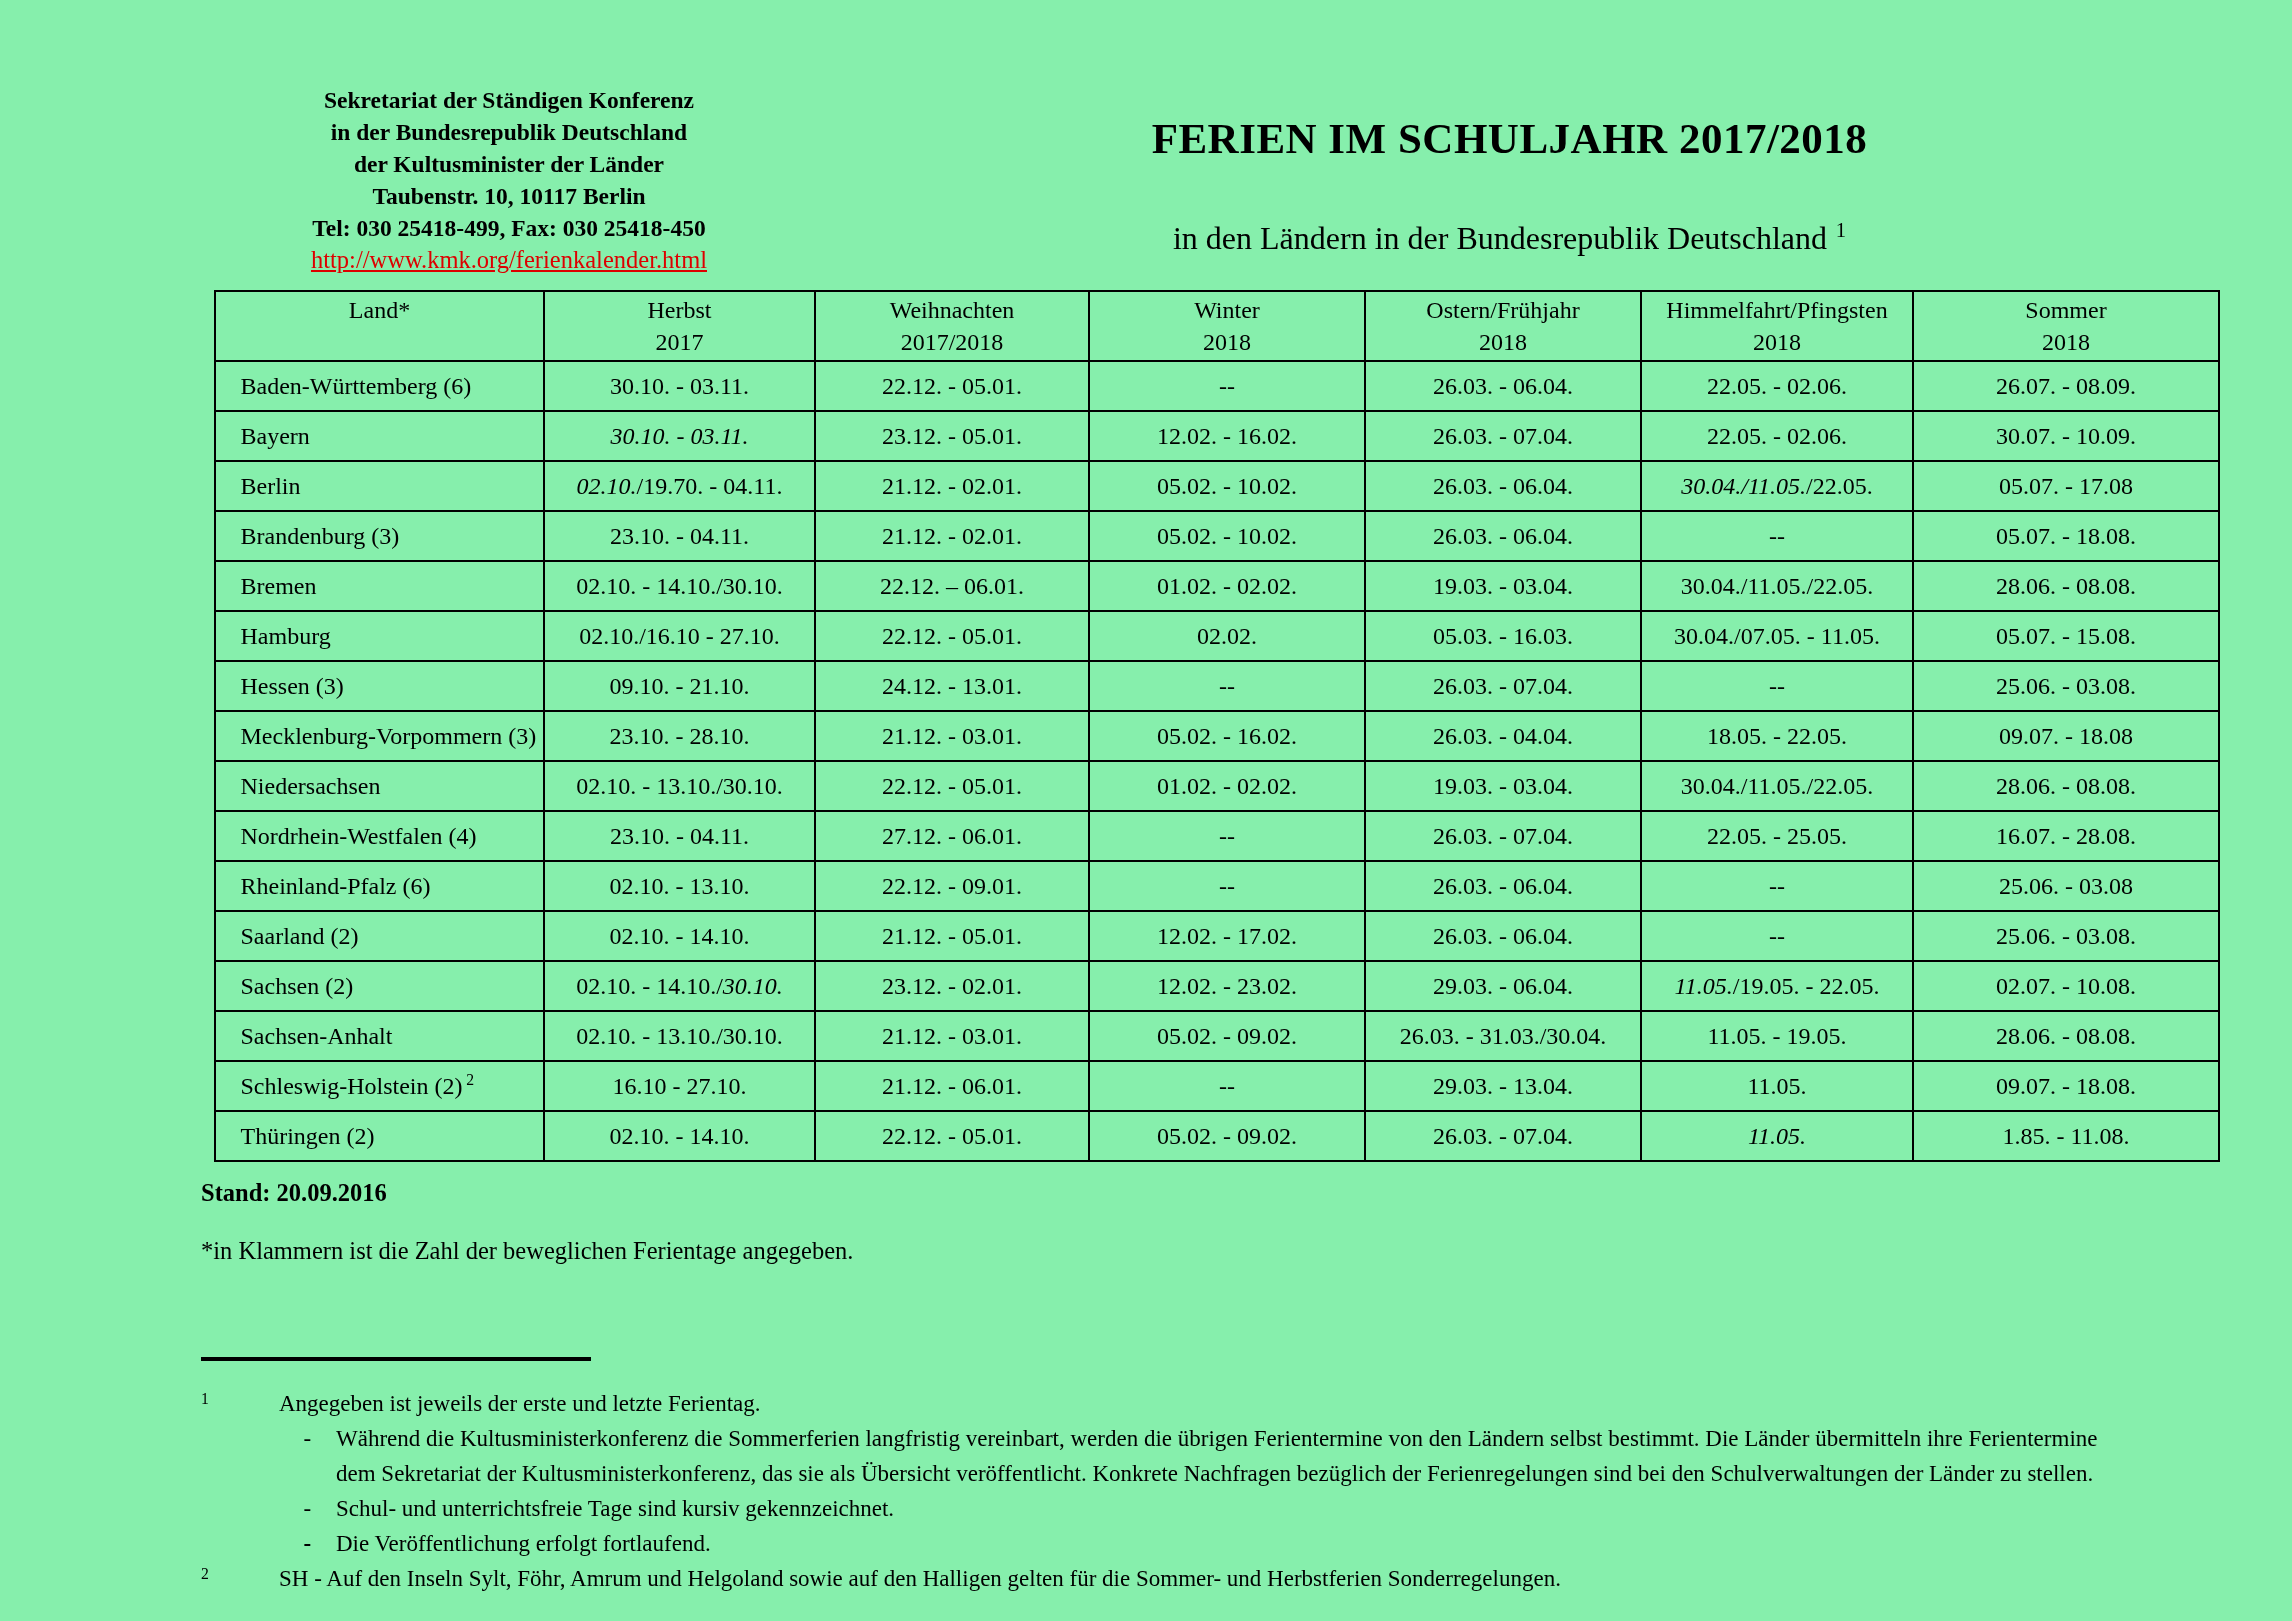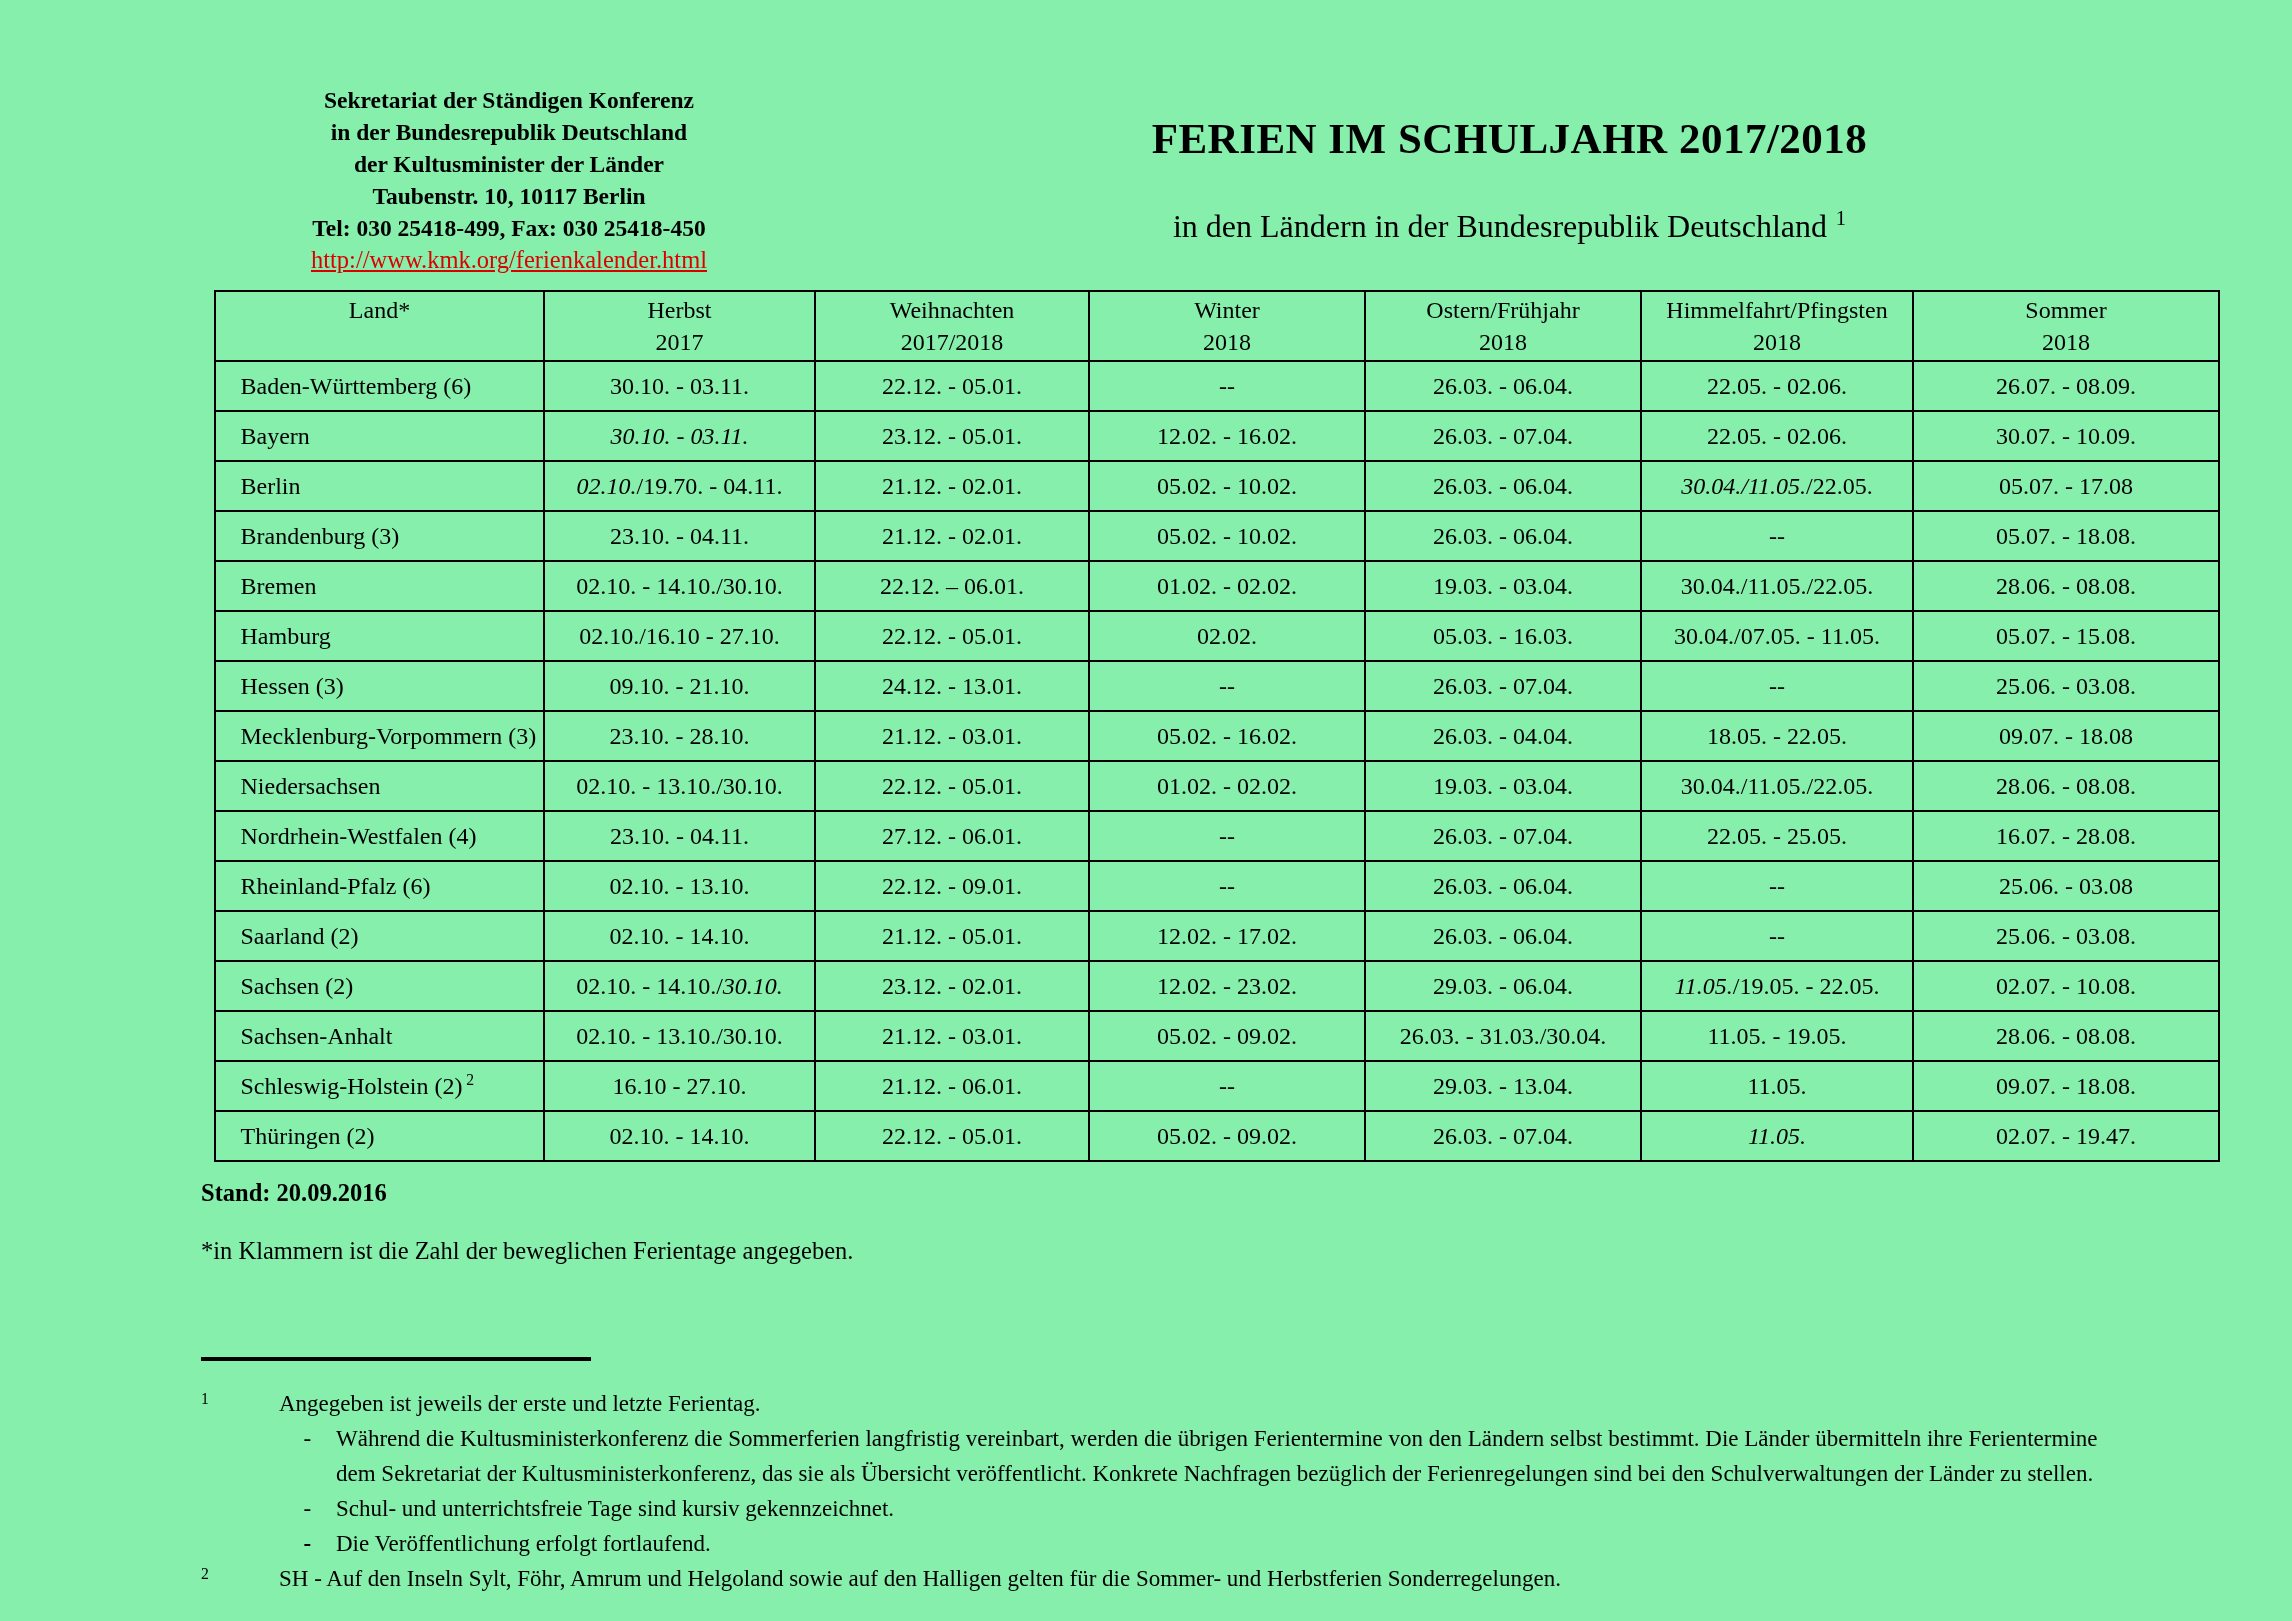--- a/index.html
+++ b/index.html
@@ -9,21 +9,21 @@
     font-family:"Liberation Serif", serif; color:#000; overflow:hidden;
   }
   
   .address { position:absolute; left:274px; top:84px; width:470px; text-align:center;
              font-weight:bold; font-size:23.5px; line-height:32px; }
   .address .link { display:block; color:#dd0000; font-weight:normal; font-size:24.5px;
                    text-decoration:underline; cursor:pointer; }
   
   .titleblock { position:absolute; left:1049px; top:114px; width:921px; text-align:center; }
   .doc-title { font-size:43px; font-weight:bold; letter-spacing:0.5px; }
-  .doc-subtitle { margin-top:45px; font-size:32px; font-weight:normal; }
+  .doc-subtitle { margin-top:57px; font-size:32px; font-weight:normal; }
   .doc-subtitle .fnref { font-size:20.6px; vertical-align:super; margin-left:8.8px; line-height:0; }
   
   table.holidays { position:absolute; left:214px; top:290px; width:2004px;
                    border-collapse:collapse; table-layout:fixed; }
   table.holidays th, table.holidays td {
     border-left:2px solid #000; border-right:2px solid #000;
     border-top:2.9px solid #000; border-bottom:2.9px solid #000;
     font-weight:normal; font-size:24px; text-align:center; vertical-align:middle;
     overflow:hidden; white-space:nowrap;
   }
@@ -244,21 +244,21 @@
           <td><span>11.05.</span></td>
           <td><span>09.07. - 18.08.</span></td>
         </tr>
         <tr>
           <td class="land">Thüringen (2)</td>
           <td><span>02.10. - 14.10.</span></td>
           <td><span>22.12. - 05.01.</span></td>
           <td><span>05.02. - 09.02.</span></td>
           <td><span>26.03. - 07.04.</span></td>
           <td><span class="it">11.05.</span></td>
-          <td><span>02.07. - 19.47.</span></td>
+          <td><span>1.85. - 11.08.</span></td>
         </tr>
       </tbody>
   </table>
 
   <div class="stand">Stand: 20.09.2016</div>
   <div class="note">*in Klammern ist die Zahl der beweglichen Ferientage angegeben.</div>
 
   <div class="footnotes">
     <div class="fn-rule"></div>
   <div class="fn-line">

